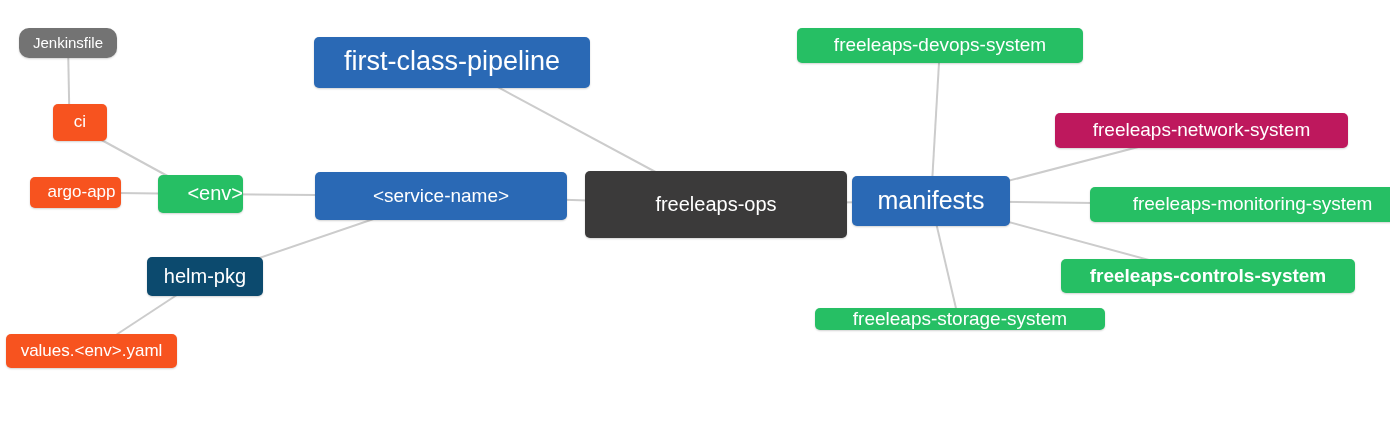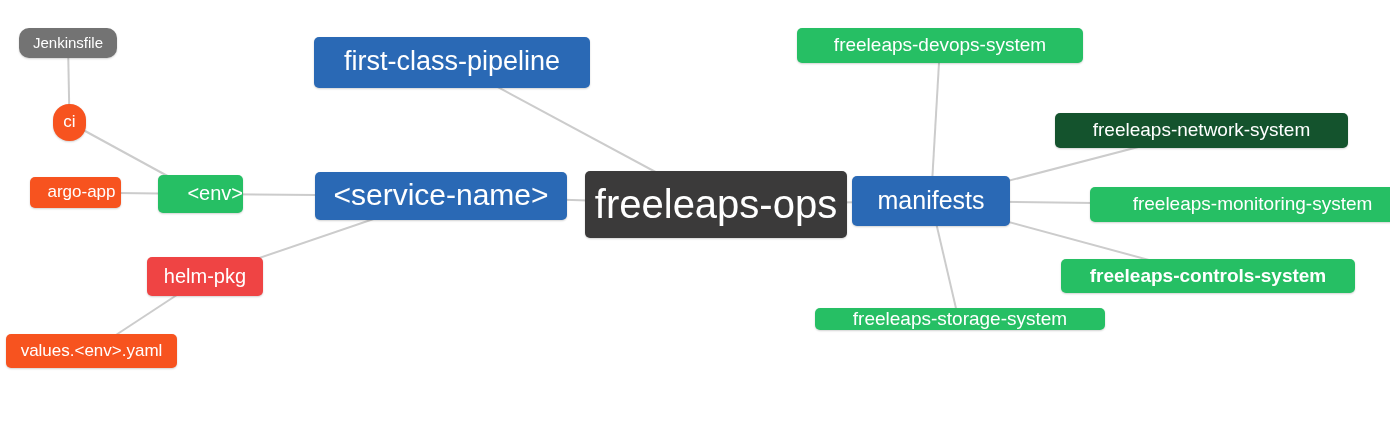--- a/index.html
+++ b/index.html
@@ -63,51 +63,51 @@
       <line x1="931" y1="201" x2="940" y2="45.5" stroke="#cccccc" stroke-width="2"></line>
       <line x1="931" y1="201" x2="1201.5" y2="130.5" stroke="#cccccc" stroke-width="2"></line>
       <line x1="931" y1="201" x2="1212.5" y2="204.5" stroke="#cccccc" stroke-width="2"></line>
       <line x1="931" y1="201" x2="1208" y2="276" stroke="#cccccc" stroke-width="2"></line>
       <line x1="931" y1="201" x2="960" y2="325.5" stroke="#cccccc" stroke-width="2"></line>
     </svg>
   <div id="node-layer">
       <div class="node" style="left: 19px; top: 28px; width: 98px; height: 30px; background: #737373; font-size: 15px; color: rgb(255, 255, 255); border-radius: 10px;">
         <span>Jenkinsfile</span>
       </div>
-      <div class="node" style="left: 53px; top: 104px; width: 33px; height: 37px; background: rgb(247, 83, 31); font-size: 17px; color: rgb(255, 255, 255); border-radius: 16px;">
+      <div class="node" style="left: 53px; top: 104px; width: 54px; height: 37px; background: rgb(247, 83, 31); font-size: 17px; color: rgb(255, 255, 255);">
         <span>ci</span>
       </div>
       <div class="node" style="left: 30px; top: 177px; width: 91px; height: 31px; background: rgb(247, 83, 31); font-size: 17px; color: rgb(255, 255, 255); padding-left: 12px;">
         <span>argo-app</span>
       </div>
       <div class="node" style="left: 158px; top: 175px; width: 85px; height: 38px; background: rgb(38, 191, 100); font-size: 20px; color: rgb(255, 255, 255); justify-content: flex-end;">
         <span>&lt;env&gt;</span>
       </div>
-      <div class="node" style="left: 147px; top: 257px; width: 116px; height: 39px; background: #ef4444; font-size: 20px; color: rgb(255, 255, 255);">
+      <div class="node" style="left: 147px; top: 257px; width: 116px; height: 39px; background: #0c4a6e; font-size: 20px; color: rgb(255, 255, 255);">
         <span>helm-pkg</span>
       </div>
       <div class="node" style="left: 6px; top: 334px; width: 171px; height: 34px; background: rgb(247, 83, 31); font-size: 17px; color: rgb(255, 255, 255); text-align: center;">
         <span>values.&lt;env&gt;.yaml</span>
       </div>
       <div class="node" style="left: 314px; top: 37px; width: 276px; height: 51px; background: rgb(42, 105, 181); font-size: 27px; color: rgb(255, 255, 255);">
         <span>first-class-pipeline</span>
       </div>
-      <div class="node" style="left: 315px; top: 172px; width: 252px; height: 48px; background: rgb(42, 105, 181); font-size: 30px; color: rgb(255, 255, 255);">
+      <div class="node" style="left: 315px; top: 172px; width: 252px; height: 48px; background: rgb(42, 105, 181); font-size: 19px; color: rgb(255, 255, 255);">
         <span>&lt;service-name&gt;</span>
       </div>
-      <div class="node" style="left: 585px; top: 171px; width: 262px; height: 67px; background: rgb(59, 58, 58); font-size: 40px; color: rgb(255, 255, 255);">
+      <div class="node" style="left: 585px; top: 171px; width: 262px; height: 67px; background: rgb(59, 58, 58); font-size: 20px; color: rgb(255, 255, 255);">
         <span>freeleaps-ops</span>
       </div>
       <div class="node" style="left: 852px; top: 176px; width: 158px; height: 50px; background: rgb(42, 105, 181); font-size: 25px; color: rgb(255, 255, 255);">
         <span>manifests</span>
       </div>
       <div class="node" style="left: 797px; top: 28px; width: 286px; height: 35px; background: rgb(38, 191, 100); font-size: 19px; color: rgb(255, 255, 255);">
         <span>freeleaps-devops-system</span>
       </div>
-      <div class="node" style="left: 1055px; top: 113px; width: 293px; height: 35px; background: #14532d; font-size: 19px; color: rgb(255, 255, 255);">
+      <div class="node" style="left: 1055px; top: 113px; width: 293px; height: 35px; background: #be185d; font-size: 19px; color: rgb(255, 255, 255);">
         <span>freeleaps-network-system</span>
       </div>
       <div class="node" style="left: 1050px; top: 187px; width: 325px; height: 35px; background: rgb(38, 191, 100); font-size: 19px; color: rgb(255, 255, 255); margin-left: 40px;">
         <span>freeleaps-monitoring-system</span>
       </div>
       <div class="node" style="left: 1061px; top: 259px; width: 294px; height: 34px; background: rgb(38, 191, 100); font-size: 19px; color: rgb(255, 255, 255); font-weight: bold;">
         <span>freeleaps-controls-system</span>
       </div>
       <div class="node" style="left: 815px; top: 308px; width: 290px; height: 22px; background: rgb(38, 191, 100); font-size: 19px; color: rgb(255, 255, 255);">
         <span>freeleaps-storage-system</span>

